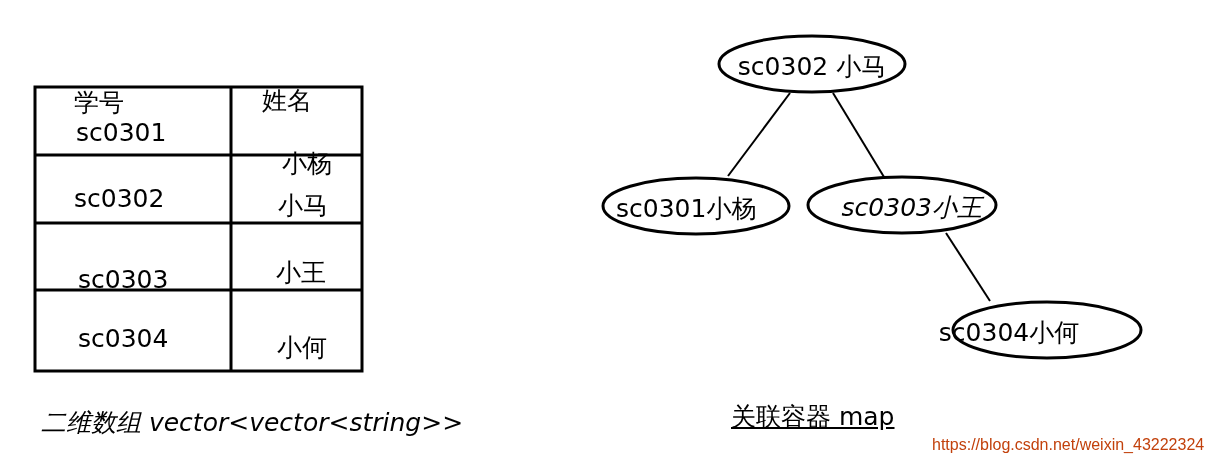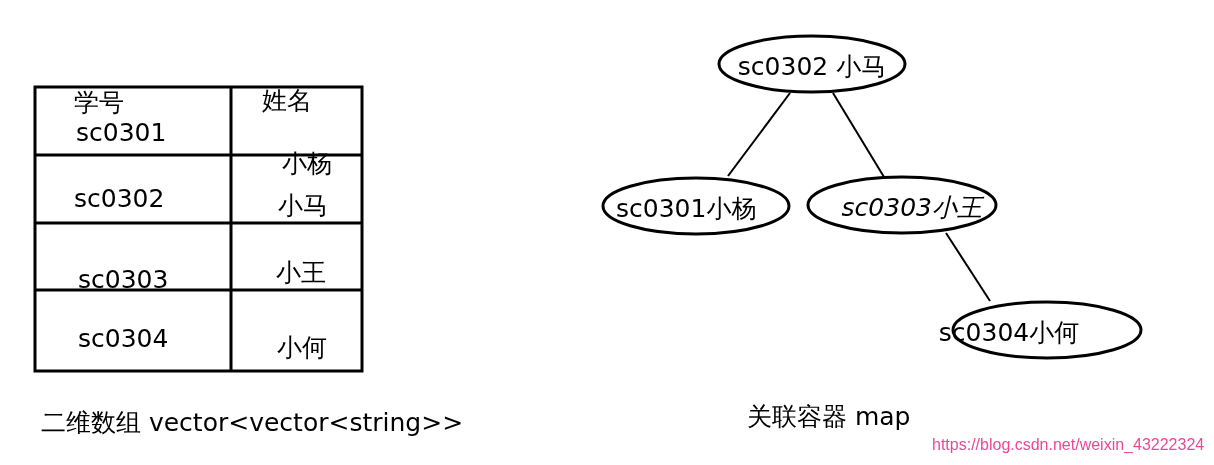--- a/index.html
+++ b/index.html
@@ -4,21 +4,21 @@
 <style>
   html, body { margin:0; padding:0; background:#ffffff; }
   body { width:1214px; height:465px; position:relative; overflow:hidden;
          font-family:"DejaVu Sans","Liberation Sans",sans-serif; color:#000; }
   .abs { position:absolute; white-space:nowrap; }
   .hdr { font-size:25px;margin-top:44px; }
   .cell { font-size:25px; }
   .caption { font-size:25px; }
   svg.lines { position:absolute; left:0; top:0; }
   .node-label { font-size:25px; }
-  .watermark { font-size:16px; color:#ec4899; font-family:"Liberation Sans",sans-serif; }
+  .watermark { font-size:16px; color:#c2410c; font-family:"Liberation Sans",sans-serif; }
 </style>
 </head>
 <body>
 
 <div class="abs hdr" style="left:74px; top:42px;">学号</div>
 <div class="abs hdr" style="left:262px; top:40px;">姓名</div>
 
 <svg class="lines" width="1214" height="465">
   <g stroke="#000" stroke-width="3" fill="none">
     <rect x="35" y="87" width="327" height="284"></rect>
@@ -45,22 +45,22 @@
 
 <div class="abs cell" style="left:74px; top:184px;">sc0302</div>
 <div class="abs cell" style="left:278px; top:189px;">小马</div>
 
 <div class="abs cell" style="left:78px; top:249px;margin-top:16px;">sc0303</div>
 <div class="abs cell" style="left:276px; top:256px;">小王</div>
 
 <div class="abs cell" style="left:78px; top:324px;">sc0304</div>
 <div class="abs cell" style="left:277px; top:331px;">小何</div>
 
-<div class="abs caption" style="left:41px; top:406px;">二维数组 vector&lt;vector&lt;string&gt;&gt;</div>
+<div class="abs caption" style="left:41px; top:406px;font-style:italic;">二维数组 vector&lt;vector&lt;string&gt;&gt;</div>
 
 <div class="abs node-label" style="left:732px; top:50px; width:160px; text-align:center;">sc0302 小马</div>
 <div class="abs node-label" style="left:616px; top:192px; width:160px; text-align:left;">sc0301小杨</div>
 <div class="abs node-label" style="left:822px; top:191px; width:160px; text-align:right;font-style:italic;">sc0303小王</div>
 <div class="abs node-label" style="left:929px; top:316px; width:160px; text-align:center;">sc0304小何</div>
 
-<div class="abs caption" style="left:747px; top:400px;">关联容器 map</div>
+<div class="abs caption" style="left:731px; top:400px;text-decoration:underline;">关联容器 map</div>
 
 <div class="abs watermark" style="left:932px; top:436px;">https://blog.csdn.net/weixin_43222324</div>
 
 </body></html>

